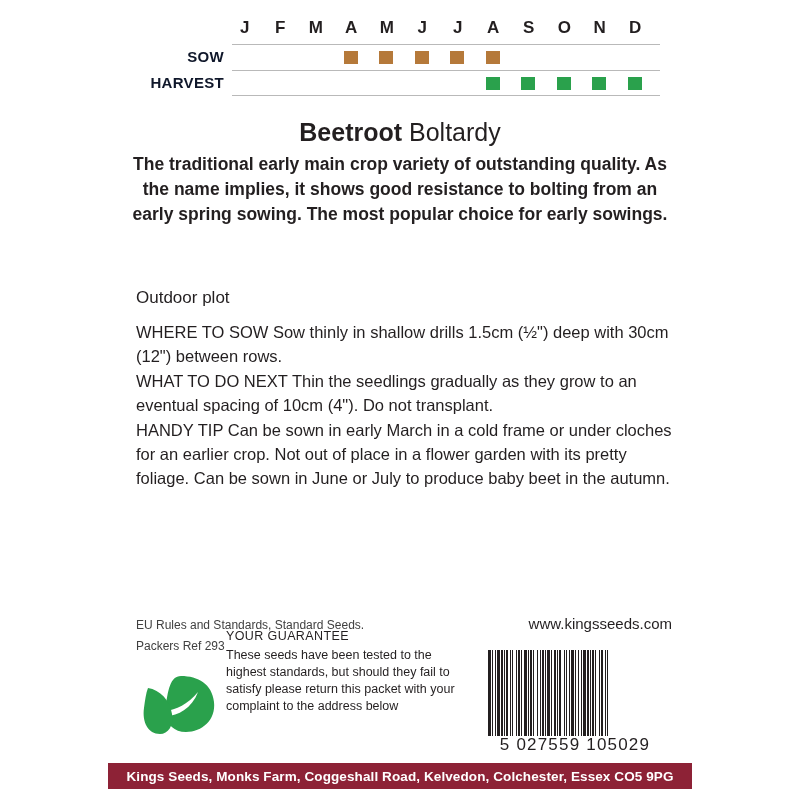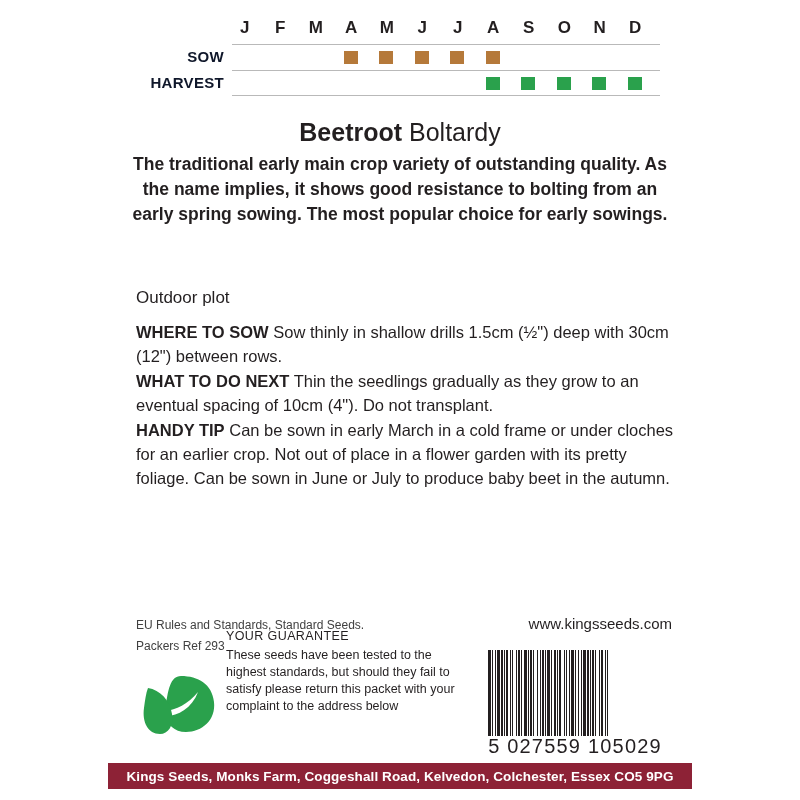--- a/index.html
+++ b/index.html
@@ -146,21 +146,21 @@
     left: 136px;
     width: 540px;
     font-size: 16.5px;
     line-height: 24px;
     color: #231f20;
   }
   .instructions p {
     margin: 0 0 1px 0;
   }
   .instructions .lead {
-    font-weight: bold;
+    font-weight: normal;
   }
 
   
   .eu-text {
     position: absolute;
     top: 615px;
     left: 136px;
     font-size: 12px;
     line-height: 21px;
     color: #404040;
@@ -212,21 +212,21 @@
     position: absolute;
     top: 0;
     background: #231f20;
     height: 86px;
   }
   .barcode-digits {
     position: absolute;
     top: 735px;
     left: 462px;
     width: 226px;
-    font-size: 20px;
+    font-size: 17px;
     letter-spacing: 1.2px;
     color: #231f20;
     text-align: center;
   }
 
   
   .address-bar {
     position: absolute;
     left: 108px;
     top: 763px;

